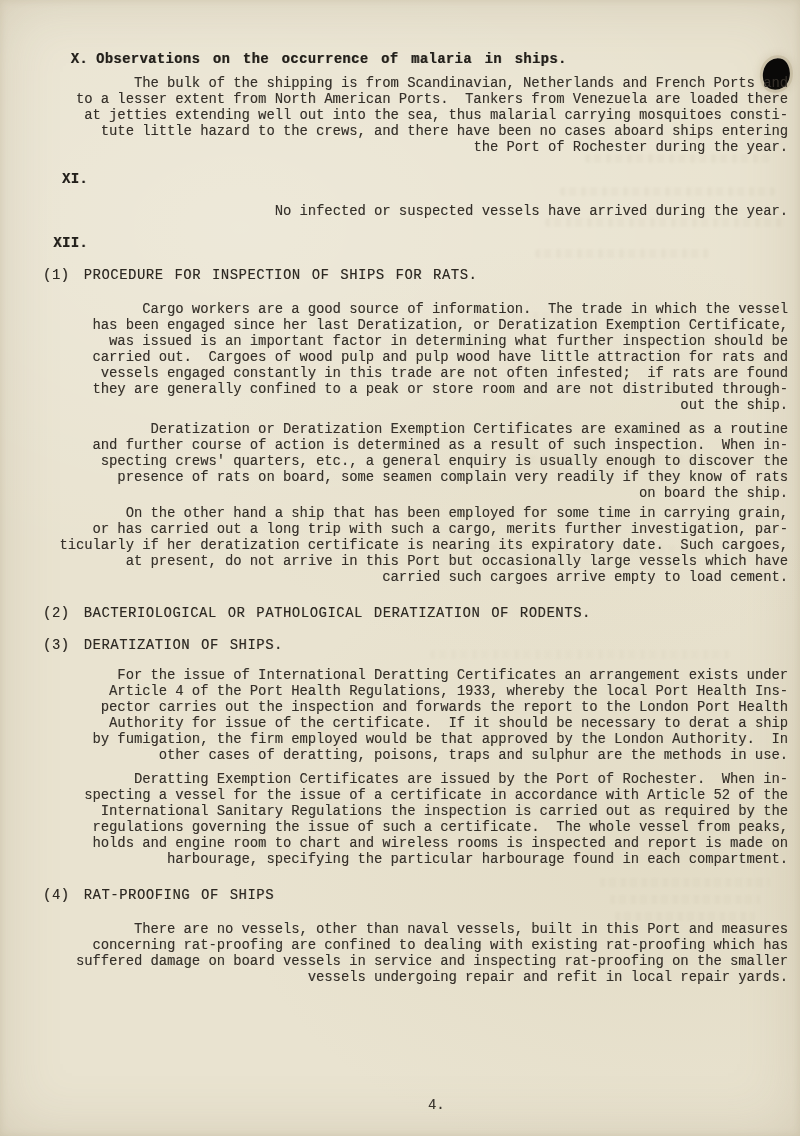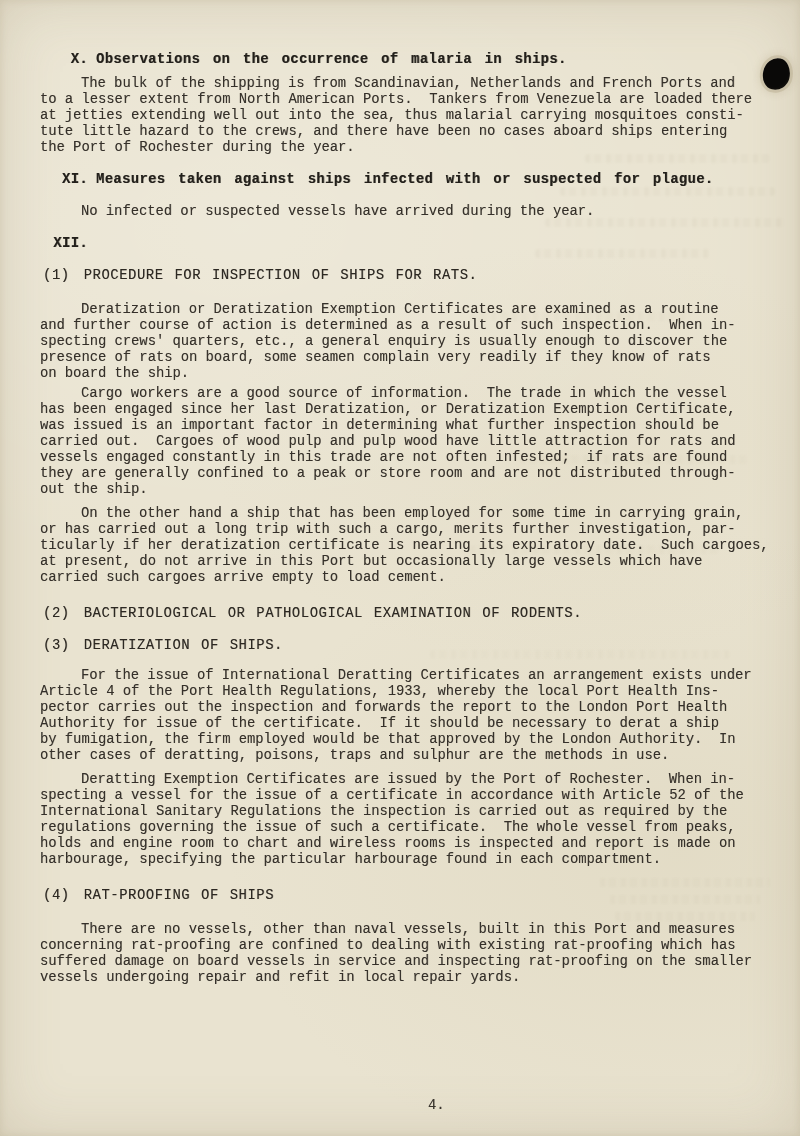--- a/index.html
+++ b/index.html
@@ -41,20 +41,21 @@
     word-spacing:2px;
     white-space:pre;
     text-shadow:0.4px 0 0 rgba(40,36,30,0.4);
   }
   .sub-num{display:inline-block;margin-left:3px;flex:0 0 auto;}
   .sub-title{margin-left:14px;}
   .para{
     white-space:pre;
     text-indent:41px;
     text-shadow:0.35px 0 0 rgba(50,45,38,0.35);
+    text-align:right;
   }
   
   .mb-head-x{margin-bottom:8px;}
   .mb-16{margin-bottom:16px;}
   .mb-18{margin-bottom:18px;}
   .mb-14{margin-bottom:14px;}
   .mb-20{margin-bottom:20px;}
   .mb-4{margin-bottom:4px;}
   .mb-8{margin-bottom:8px;}
   .page-number{
@@ -122,53 +123,52 @@
       <span class="sec-title">Observations on the occurrence of malaria in ships.</span>
     </div>
     <div class="para mb-16">The bulk of the shipping is from Scandinavian, Netherlands and French Ports and
 to a lesser extent from North American Ports.  Tankers from Venezuela are loaded there
 at jetties extending well out into the sea, thus malarial carrying mosquitoes consti-
 tute little hazard to the crews, and there have been no cases aboard ships entering
 the Port of Rochester during the year.</div>
 
     <div class="sec-head mb-16">
       <span class="sec-num">XI.</span>
-      <span class="sec-title">Measures taken against ships infected with or suspected for plague.</span>
     </div>
     <div class="para mb-16">No infected or suspected vessels have arrived during the year.</div>
 
     <div class="sec-head mb-16">
       <span class="sec-num">XII.</span>
     </div>
 
     <div class="sub-head mb-18">
       <span class="sub-num">(1)</span>
       <span class="sub-title">PROCEDURE FOR INSPECTION OF SHIPS FOR RATS.</span>
     </div>
-    <div class="para mb-4">Deratization or Deratization Exemption Certificates are examined as a routine
-and further course of action is determined as a result of such inspection.  When in-
-specting crews' quarters, etc., a general enquiry is usually enough to discover the
-presence of rats on board, some seamen complain very readily if they know of rats
-on board the ship.</div>
     <div class="para mb-8">Cargo workers are a good source of information.  The trade in which the vessel
 has been engaged since her last Deratization, or Deratization Exemption Certificate,
 was issued is an important factor in determining what further inspection should be
 carried out.  Cargoes of wood pulp and pulp wood have little attraction for rats and
 vessels engaged constantly in this trade are not often infested;  if rats are found
 they are generally confined to a peak or store room and are not distributed through-
 out the ship.</div>
+    <div class="para mb-4">Deratization or Deratization Exemption Certificates are examined as a routine
+and further course of action is determined as a result of such inspection.  When in-
+specting crews' quarters, etc., a general enquiry is usually enough to discover the
+presence of rats on board, some seamen complain very readily if they know of rats
+on board the ship.</div>
     <div class="para mb-20">On the other hand a ship that has been employed for some time in carrying grain,
 or has carried out a long trip with such a cargo, merits further investigation, par-
 ticularly if her deratization certificate is nearing its expiratory date.  Such cargoes,
 at present, do not arrive in this Port but occasionally large vessels which have
 carried such cargoes arrive empty to load cement.</div>
 
     <div class="sub-head mb-16">
       <span class="sub-num">(2)</span>
-      <span class="sub-title">BACTERIOLOGICAL OR PATHOLOGICAL EXAMINATION OF RODENTS.</span>
+      <span class="sub-title">BACTERIOLOGICAL OR PATHOLOGICAL DERATIZATION OF RODENTS.</span>
     </div>
 
     <div class="sub-head mb-14">
       <span class="sub-num">(3)</span>
       <span class="sub-title">DERATIZATION OF SHIPS.</span>
     </div>
     <div class="para mb-8">For the issue of International Deratting Certificates an arrangement exists under
 Article 4 of the Port Health Regulations, 1933, whereby the local Port Health Ins-
 pector carries out the inspection and forwards the report to the London Port Health
 Authority for issue of the certificate.  If it should be necessary to derat a ship

